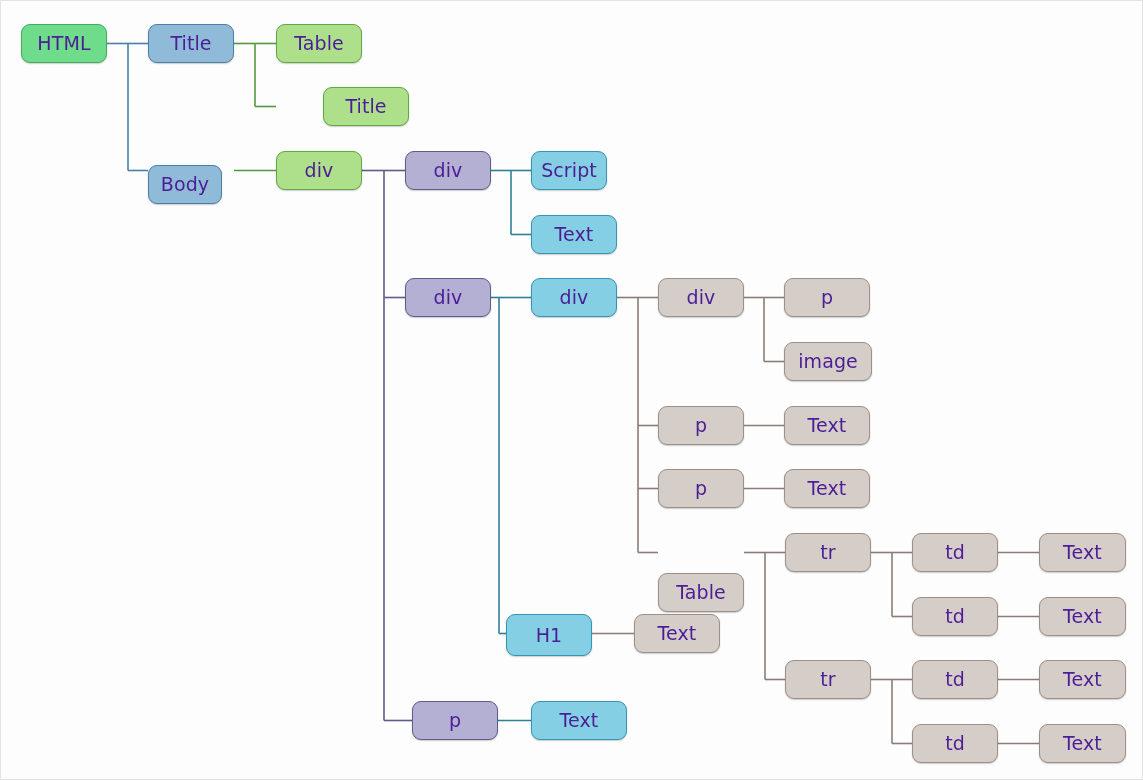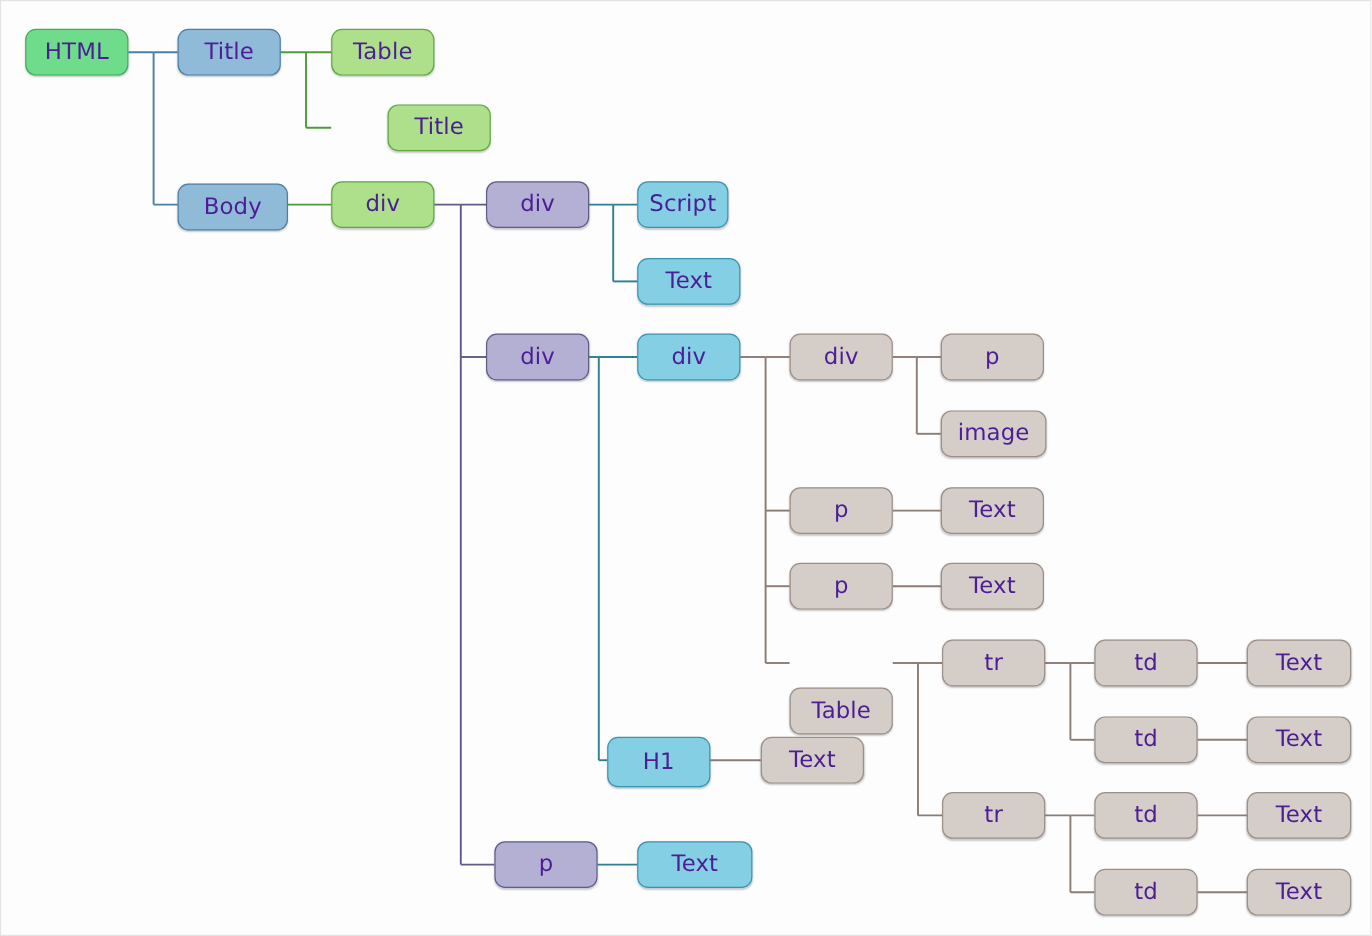--- a/index.html
+++ b/index.html
@@ -102,21 +102,21 @@
       <line x1="997" y1="678.5" x2="1038" y2="678.5" stroke="#8b7d75" stroke-width="1.6"></line>
       <line x1="997" y1="742.5" x2="1038" y2="742.5" stroke="#8b7d75" stroke-width="1.6"></line>
       <line x1="591" y1="632.5" x2="633" y2="632.5" stroke="#8b7d75" stroke-width="1.6"></line>
       <line x1="497" y1="719.5" x2="530" y2="719.5" stroke="#2f7f96" stroke-width="1.6"></line>
     </svg>
   <div id="node-layer">
       <div class="node n-green" style="left: 20px; top: 23px; width: 86px; height: 39px;">HTML</div>
       <div class="node n-blue" style="left: 147px; top: 23px; width: 86px; height: 39px;">Title</div>
       <div class="node n-ltgreen" style="left: 275px; top: 23px; width: 86px; height: 39px;">Table</div>
       <div class="node n-ltgreen" style="left: 275px; top: 86px; width: 86px; height: 39px; margin-left: 47px;">Title</div>
-      <div class="node n-blue" style="left: 147px; top: 152px; width: 92px; height: 39px;">Body</div>
+      <div class="node n-blue" style="left: 147px; top: 164px; width: 74px; height: 39px;">Body</div>
       <div class="node n-ltgreen" style="left: 275px; top: 150px; width: 86px; height: 39px;">div</div>
       <div class="node n-purple" style="left: 404px; top: 150px; width: 86px; height: 39px;">div</div>
       <div class="node n-cyan" style="left: 530px; top: 150px; width: 76px; height: 39px;">Script</div>
       <div class="node n-cyan" style="left: 530px; top: 214px; width: 86px; height: 39px;">Text</div>
       <div class="node n-purple" style="left: 404px; top: 277px; width: 86px; height: 39px;">div</div>
       <div class="node n-cyan" style="left: 530px; top: 277px; width: 86px; height: 39px;">div</div>
       <div class="node n-taupe" style="left: 657px; top: 277px; width: 86px; height: 39px;">div</div>
       <div class="node n-taupe" style="left: 783px; top: 277px; width: 86px; height: 39px;">p</div>
       <div class="node n-taupe" style="left: 783px; top: 341px; width: 88px; height: 39px;">image</div>
       <div class="node n-taupe" style="left: 657px; top: 405px; width: 86px; height: 39px;">p</div>

